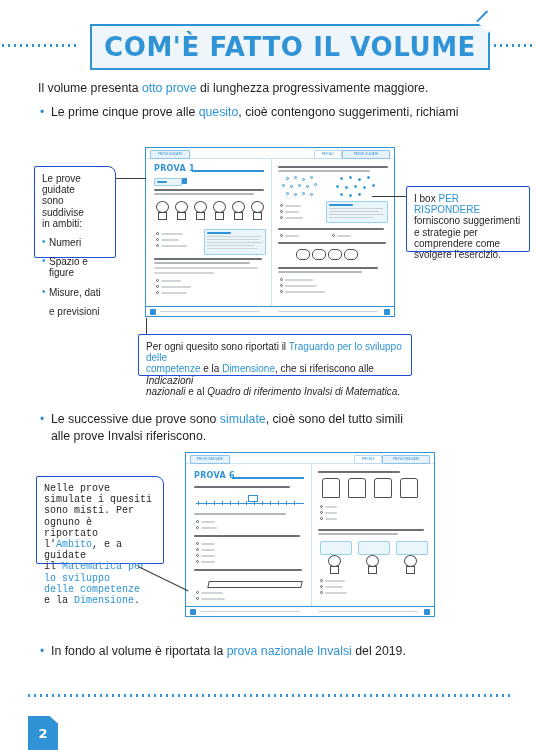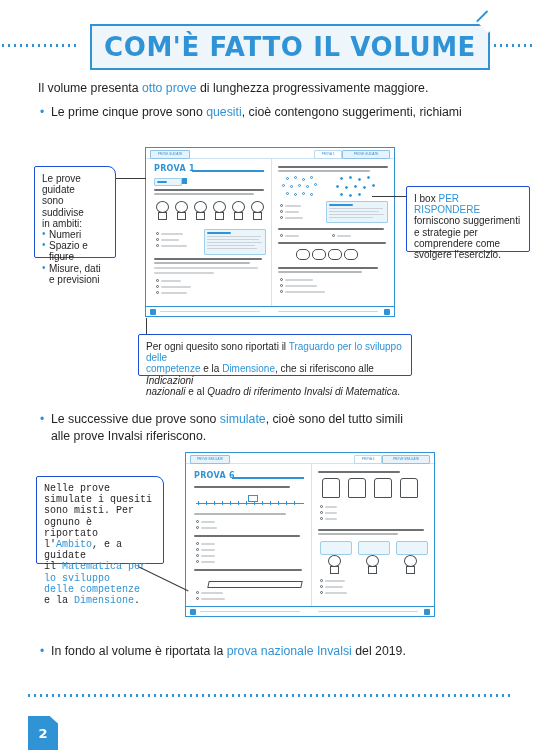--- a/index.html
+++ b/index.html
@@ -117,20 +117,21 @@
   }
   .callout.notch-tr { border-top-right-radius: 8px; }
   .callout ul {
     margin: 0;
     padding: 0;
     list-style: none;
   }
   .callout li {
     padding-left: 7px;
     position: relative;
+    margin-top: 8px;
   }
   .callout li::before {
     content: "\2022";
     color: #2f93d6;
     position: absolute;
     left: 0;
     top: -1px;
   }
   .callout li.cont::before { content: ""; }
 
@@ -306,21 +307,21 @@
   <div class="corner"></div>
   <div class="notch"></div>
   <div class="title-text">COM'È FATTO IL VOLUME</div>
 </div>
 
 <div class="para" style="left:38px; top:80px; width:470px;">
   <span>Il volume presenta </span><span class="hl">otto prove</span><span> di lunghezza progressivamente maggiore.</span>
 </div>
 
 <div class="bullet-para" style="left:40px; top:104px; width:470px;">
-  <span>Le prime cinque prove sono </span><span class="hl">quesiti</span><span>, cioè contengono suggerimenti, richiami</span><br>
+  <span>Le prime cinque prove alle </span><span class="hl">quesito</span><span>, cioè contengono suggerimenti, richiami</span><br>
 </div>
 
 <div class="mockpage" style="left:145px; top:147px; width:250px; height:170px;">
   <div class="mp-topbar"></div>
   <div class="mp-tab left">PROVE GUIDATE</div>
   <div class="mp-tab right">PROVE GUIDATE</div>
   <div class="mp-tab right2">PROVA 1</div>
 
   <div class="mp-divider" style="left:125px; top:10px; bottom:9px;"></div>
 

